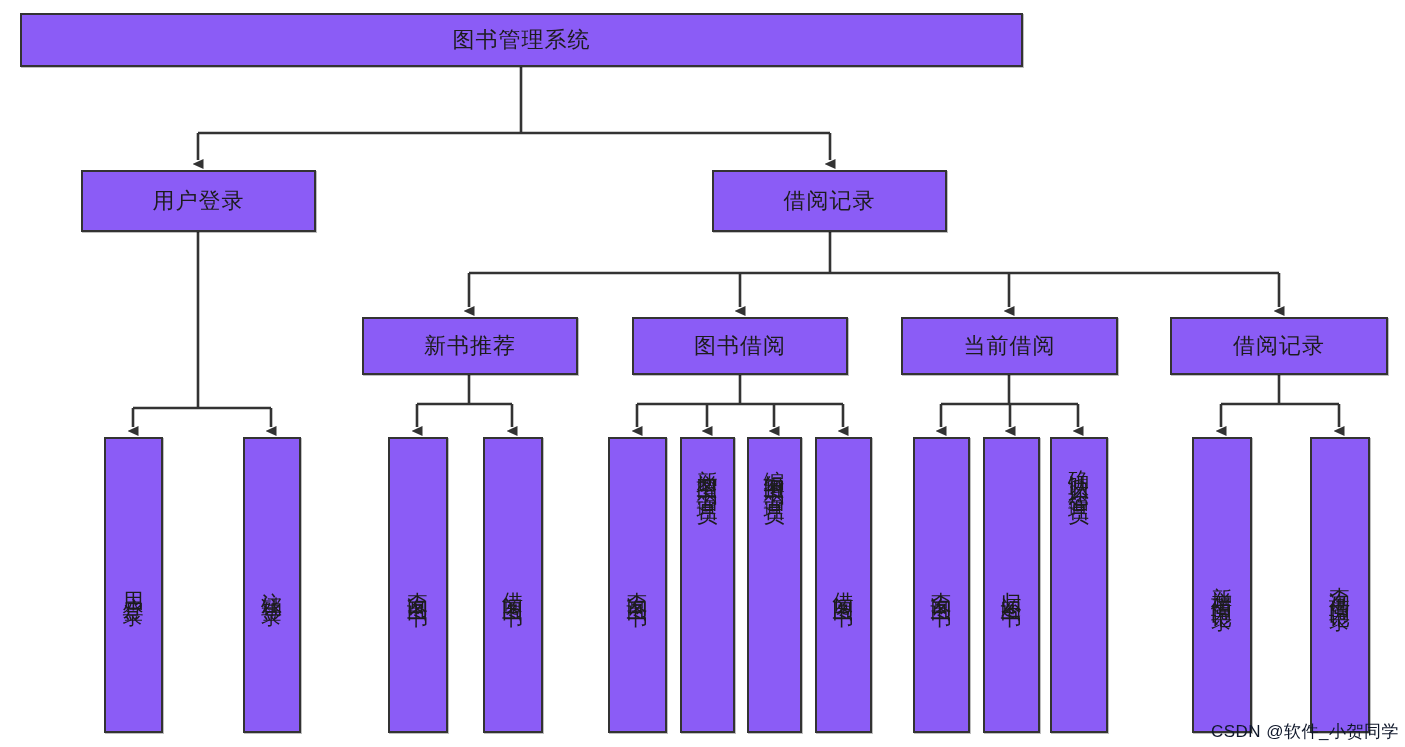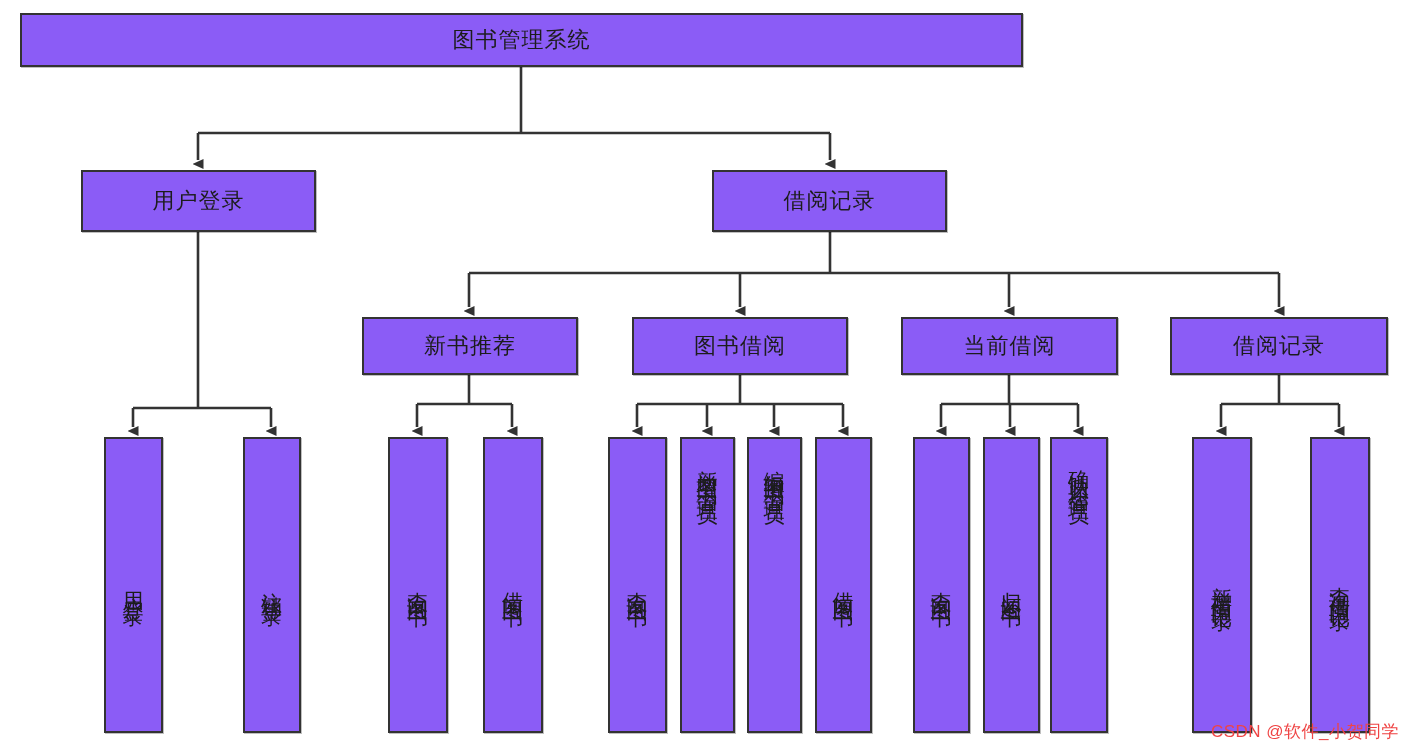--- a/index.html
+++ b/index.html
@@ -11,21 +11,21 @@
   .node{position:absolute;box-sizing:border-box;background:#8b5cf6;
         border:2.5px solid #333333;display:flex;align-items:center;justify-content:center;
         box-shadow:1px 1px 0 rgba(0,0,0,.25);}
   .node .lbl{font-size:22px;letter-spacing:1px;line-height:1.15;color:#1c1c1c;white-space:nowrap;}
 
   .node.vert{align-items:flex-start;justify-content:center;padding-top:14px;}
   .node.vert .lbl{writing-mode:vertical-rl;text-orientation:upright;
                   font-size:21px;letter-spacing:5px;line-height:1;white-space:nowrap;}
   .node.vert.mid{align-items:center;padding-top:0;}
 
-  #watermark{position:absolute;right:6px;bottom:4px;font-size:17px;color:#ef4444;
+  #watermark{position:absolute;right:6px;bottom:4px;font-size:17px;color:#0f172a;
              letter-spacing:.5px;white-space:nowrap;}
 </style>
 </head>
 <body>
 
 <div id="canvas">
 
   <svg class="lines" viewBox="0 0 1405 747" xmlns="http://www.w3.org/2000/svg">
     <defs>
       <marker id="arrow" markerWidth="10" markerHeight="11" refX="1" refY="5.5" orient="auto" markerUnits="userSpaceOnUse">

